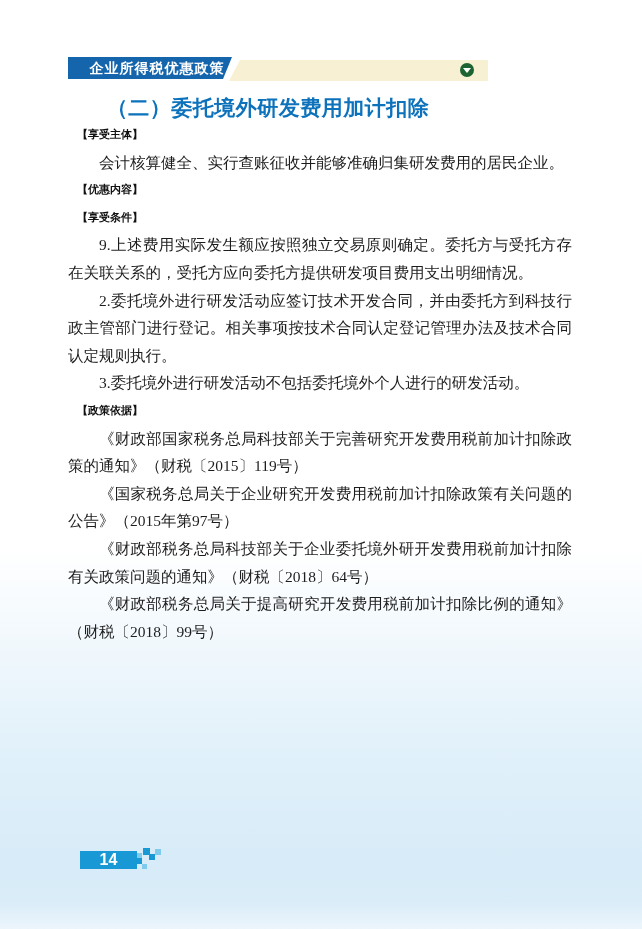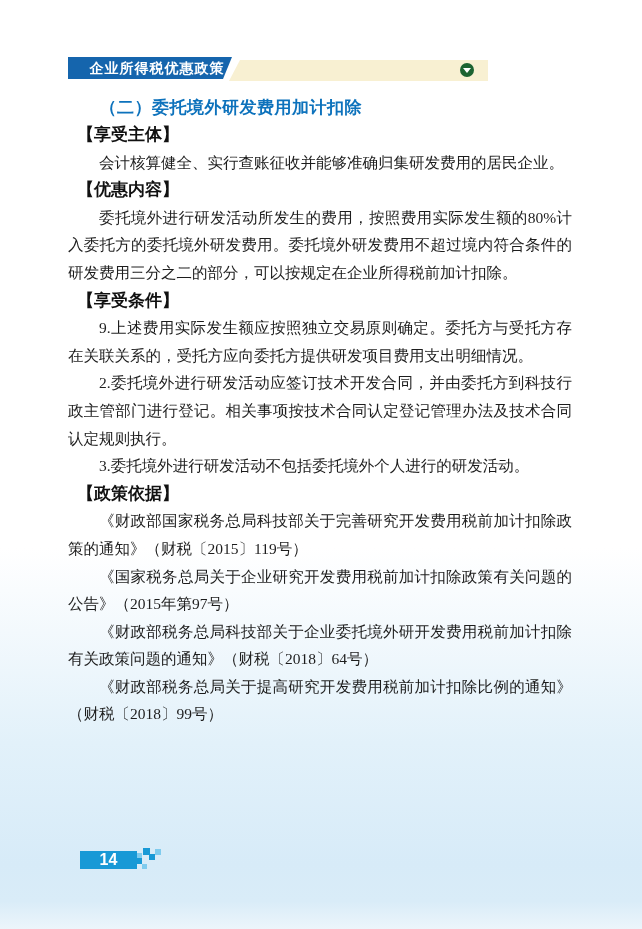--- a/index.html
+++ b/index.html
@@ -37,32 +37,32 @@
     border-radius:50%;background:var(--icon-green,#1c6331);
   }
   .circle-icon .tri{
     position:absolute;left:3px;top:5px;width:0;height:0;
     border-left:4px solid transparent;border-right:4px solid transparent;
     border-top:5px solid #fff;
   }
   
   .title{
     position:absolute;left:68px;top:96px;width:504px;margin:0;
-    font-size:17px;font-weight:bold;color:var(--accent-blue,#0d72bc);
+    font-size:21px;font-weight:bold;color:var(--accent-blue,#0d72bc);
     font-family:"Liberation Serif","DejaVu Serif",serif;
     text-indent:1.85em;letter-spacing:.5px;line-height:24px;
   }
   
   .content{
     position:absolute;left:68px;top:121px;width:504px;
     font-size:15.5px;line-height:27.6px;color:#1d1d1d;
     text-align:justify;
   }
   .content h2{
-    margin:0;font-size:17px;font-weight:bold;color:#111;
+    margin:0;font-size:11px;font-weight:bold;color:#111;
     font-family:"Liberation Sans","DejaVu Sans",sans-serif;
     padding-left:9px;line-height:27.6px;text-align:left;
   }
   .content p{margin:0;text-indent:2em;}
   
   .footer{position:absolute;left:0;top:0;width:642px;height:929px;pointer-events:none;}
   .pagenum{
     position:absolute;left:80px;top:851px;width:57px;height:18px;
     background:var(--footer-blue,#1899d6);color:#fff;
     font-family:"Liberation Sans","DejaVu Sans",sans-serif;
@@ -92,21 +92,20 @@
     <div class="banner-label">企业所得税优惠政策</div>
   </div>
 
   <h1 class="title">（二）委托境外研发费用加计扣除</h1>
 
   <div class="content">
     <h2>【享受主体】</h2>
     <p>会计核算健全、实行查账征收并能够准确归集研发费用的居民企业。</p>
 
     <h2>【优惠内容】</h2>
-    <p>委托境外进行研发活动所发生的费用，按照费用实际发生额的80%计入委托方的委托境外研发费用。委托境外研发费用不超过境内符合条件的研发费用三分之二的部分，可以按规定在企业所得税前加计扣除。</p>
 
     <h2>【享受条件】</h2>
     <p>9.上述费用实际发生额应按照独立交易原则确定。委托方与受托方存在关联关系的，受托方应向委托方提供研发项目费用支出明细情况。</p>
     <p>2.委托境外进行研发活动应签订技术开发合同，并由委托方到科技行政主管部门进行登记。相关事项按技术合同认定登记管理办法及技术合同认定规则执行。</p>
     <p>3.委托境外进行研发活动不包括委托境外个人进行的研发活动。</p>
 
     <h2>【政策依据】</h2>
     <p>《财政部国家税务总局科技部关于完善研究开发费用税前加计扣除政策的通知》（财税〔2015〕119号）</p>
     <p>《国家税务总局关于企业研究开发费用税前加计扣除政策有关问题的公告》（2015年第97号）</p>
     <p>《财政部税务总局科技部关于企业委托境外研开发费用税前加计扣除有关政策问题的通知》（财税〔2018〕64号）</p>

